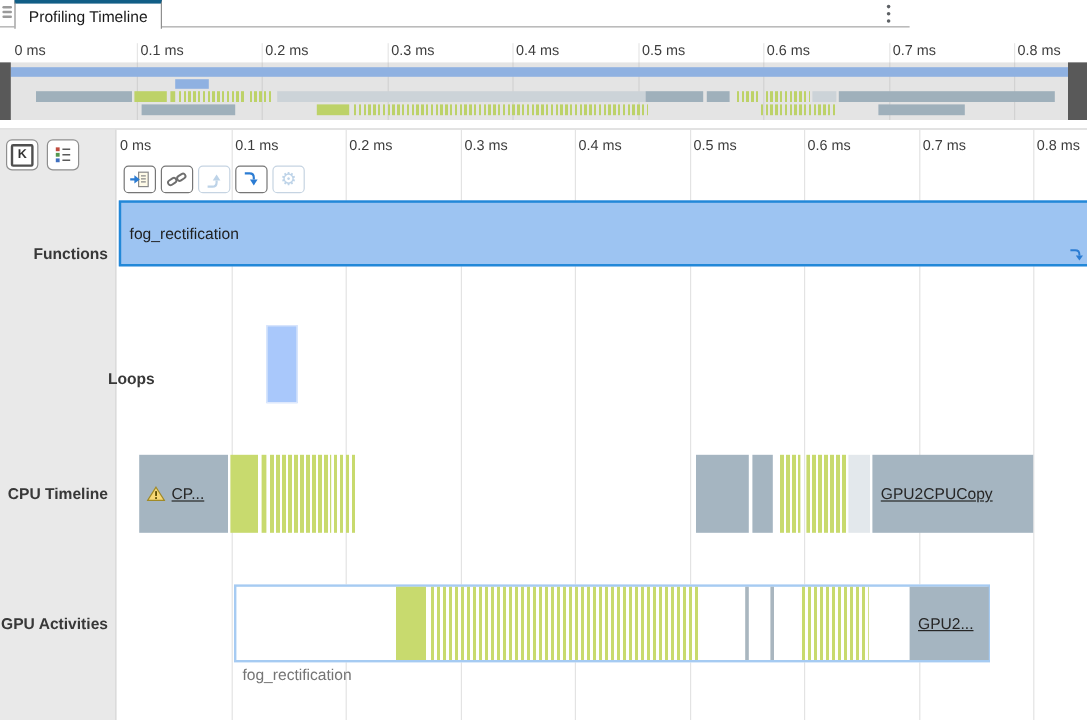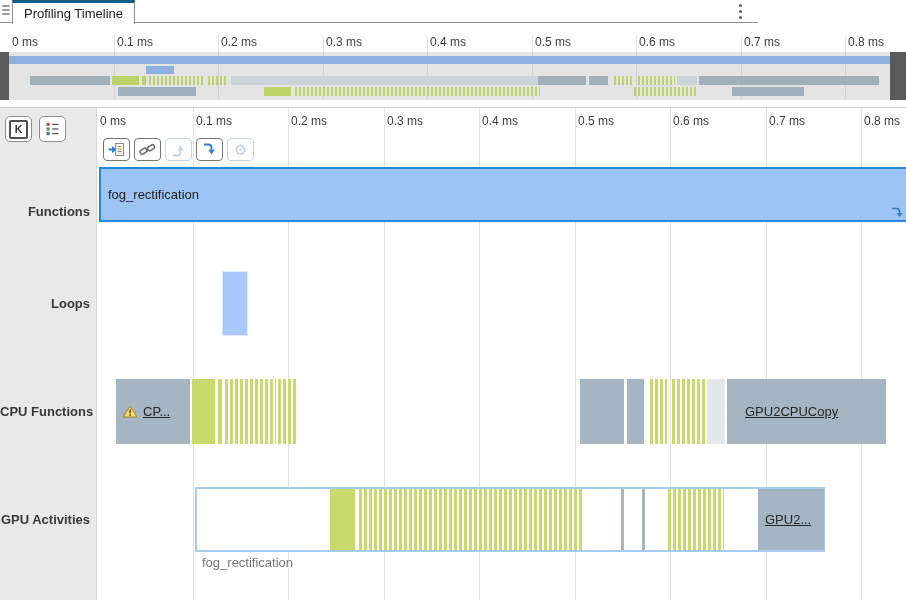--- a/index.html
+++ b/index.html
@@ -162,22 +162,22 @@
             <rect x="1.5" y="10" width="3.2" height="3.2" fill="#3f6fbf"></rect>
             <g stroke="#5a5a5a" stroke-width="1.3">
               <line x1="7" y1="2.4" x2="13.5" y2="2.4"></line>
               <line x1="7" y1="7" x2="13.5" y2="7"></line>
               <line x1="7" y1="11.6" x2="13.5" y2="11.6"></line>
             </g>
           </svg>
         </button>
       </div>
       <div class="row-label" style="top:96px;">Functions</div>
-      <div class="row-label" style="top:188px;">Loops</div>
-      <div class="row-label" style="top:296px;">CPU Functions</div>
+      <div class="row-label" style="top:200px;padding-left:39px;">Loops</div>
+      <div class="row-label" style="top:296px;">CPU Timeline</div>
       <div class="row-label" style="top:404px;">GPU Activities</div>
     </div>
 
     <div id="main-ruler" style="position:absolute;inset:0;">
         <div class="main-tick" style="left: 100px;">0 ms</div>
         <div class="main-tick" style="left: 196px;">0.1 ms</div>
         <div class="main-tick" style="left: 291px;">0.2 ms</div>
         <div class="main-tick" style="left: 387px;">0.3 ms</div>
         <div class="main-tick" style="left: 482px;">0.4 ms</div>
         <div class="main-tick" style="left: 578px;">0.5 ms</div>
@@ -241,21 +241,21 @@
         </div>
         <div class="seg seg-green" style="left: 192px; width: 23px; top: 271px; height: 65px;"></div>
         <div class="seg seg-green" style="left: 218px; width: 4px; top: 271px; height: 65px;"></div>
         <div class="seg seg-green-striped" style="left: 225px; width: 51px; top: 271px; height: 65px;"></div>
         <div class="seg seg-green-striped" style="left: 278px; width: 20px; top: 271px; height: 65px;"></div>
         <div class="seg seg-gray" style="left: 580px; width: 44px; top: 271px; height: 65px;"></div>
         <div class="seg seg-gray" style="left: 627px; width: 17px; top: 271px; height: 65px;"></div>
         <div class="seg seg-green-striped" style="left: 650px; width: 17px; top: 271px; height: 65px;"></div>
         <div class="seg seg-green-striped" style="left: 672px; width: 33px; top: 271px; height: 65px;"></div>
         <div class="seg seg-lightgray" style="left: 707px; width: 18px; top: 271px; height: 65px;"></div>
-        <div class="seg seg-gray" style="left: 727px; width: 159px; top: 271px; height: 65px; padding-left: 11px;">
+        <div class="seg seg-gray" style="left: 727px; width: 134px; top: 271px; height: 65px;">
           <span class="seg-label">GPU2CPUCopy</span>
         </div>
         <div class="gpu-group" style="left: 195px; width: 630px; top: 379px; height: 65px;"></div>
         <div class="below-label" style="left: 202px; top: 447px;">fog_rectification</div>
         <div class="seg seg-green" style="left: 330px; width: 25px; top: 381px; height: 61px;"></div>
         <div class="seg seg-green-striped" style="left: 359px; width: 223px; top: 381px; height: 61px;"></div>
         <div class="seg seg-divider" style="left: 621px; width: 3px; top: 381px; height: 61px;"></div>
         <div class="seg seg-divider" style="left: 642px; width: 3px; top: 381px; height: 61px;"></div>
         <div class="seg seg-green-striped" style="left: 668px; width: 56px; top: 381px; height: 61px;"></div>
         <div class="seg seg-gray" style="left: 758px; width: 66px; top: 381px; height: 61px;">

